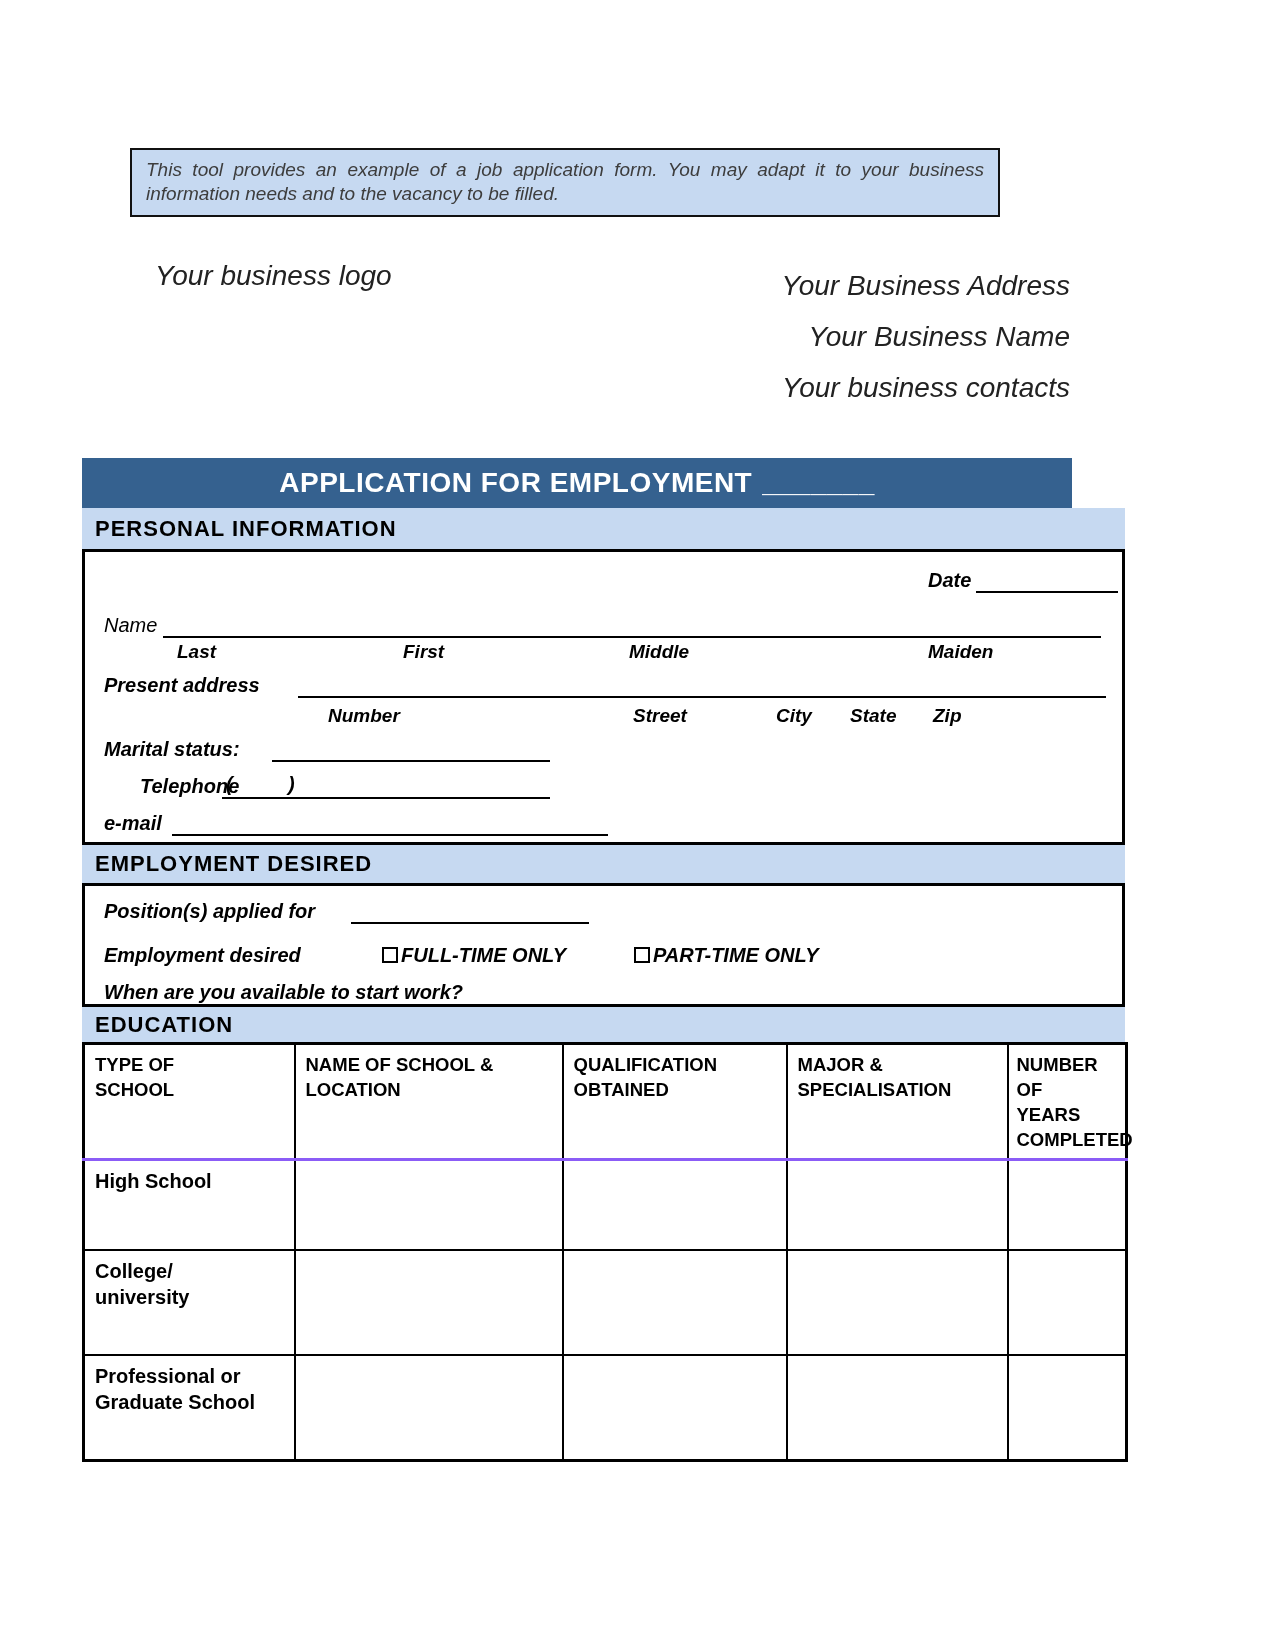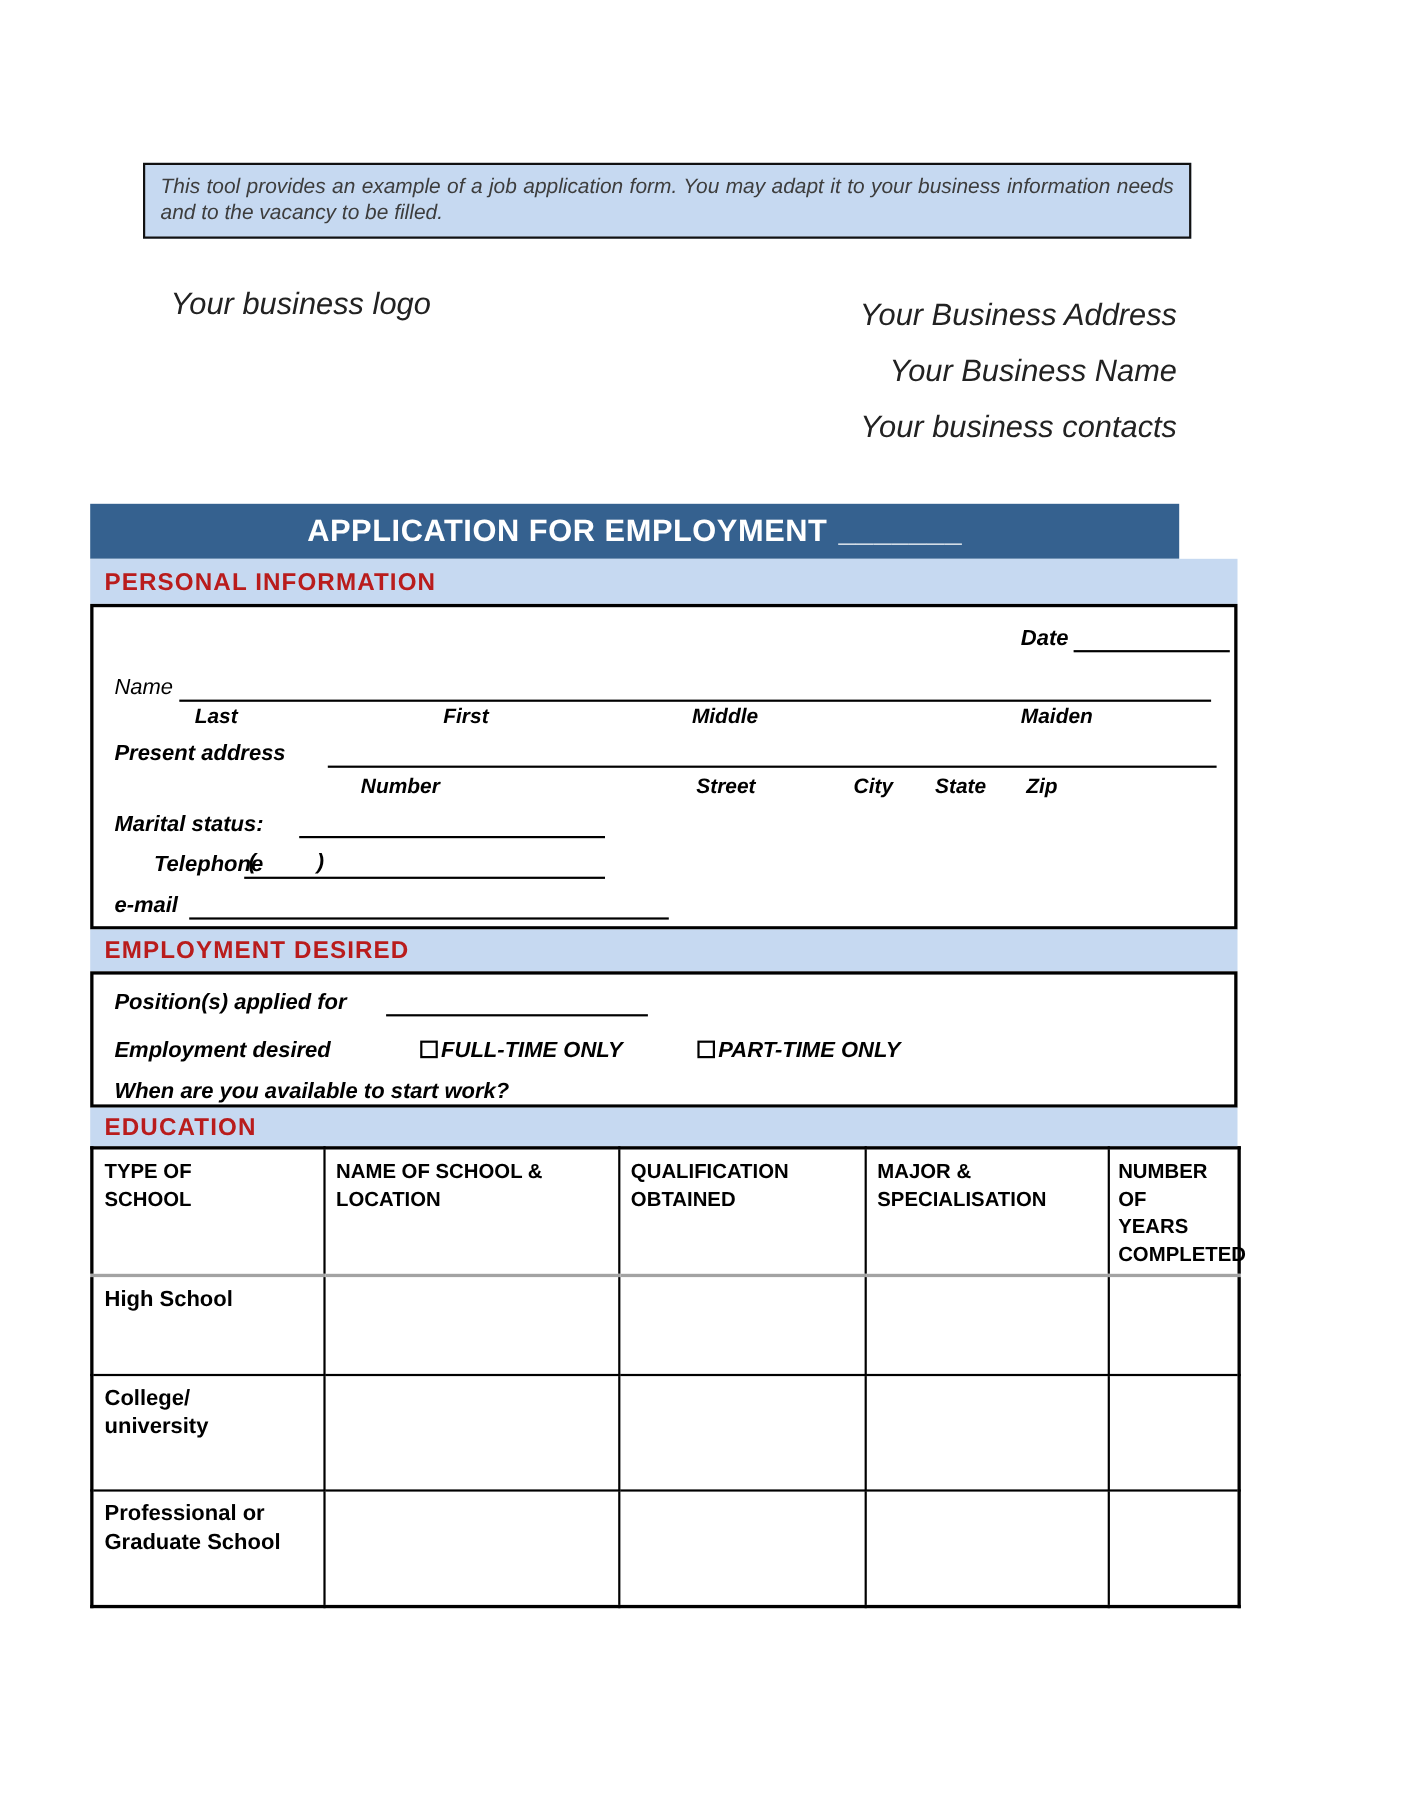--- a/index.html
+++ b/index.html
@@ -2,21 +2,21 @@
 <html><head>
 <meta charset="utf-8">
 <style>
   html,body{margin:0;padding:0;background:#ffffff;}
   .page{
     position:relative;width:1275px;height:1650px;background:#ffffff;
     font-family:"Liberation Sans","DejaVu Sans",sans-serif;color:#000;overflow:hidden;
   }
   
   .notice{
-    position:absolute;left:130px;top:148px;width:953px;box-sizing:border-box;
+    position:absolute;left:130px;top:148px;width:870px;box-sizing:border-box;
     background:#C6D9F1;border:2px solid #111111;
     padding:8px 14px 9px 14px;
     font-style:italic;font-size:19px;line-height:24px;color:#3d3d3d;
     text-align:justify;
   }
   
   .logo-ph{
     position:absolute;left:155px;top:260px;
     font-style:italic;font-size:28px;color:#222;
   }
@@ -28,21 +28,21 @@
   .title-band{
     position:absolute;left:82px;top:458px;width:990px;height:50px;box-sizing:border-box;
     background:#35618F;color:#ffffff;
     display:flex;align-items:center;justify-content:center;
     font-weight:bold;font-size:28px;letter-spacing:.5px;
   }
   .title-blank{margin-left:10px;font-weight:bold;}
   
   .band{
     position:absolute;left:82px;width:1043px;box-sizing:border-box;
-    background:#C6D9F1;color:#b91c1c;
+    background:#C6D9F1;color:#000000;
     font-weight:bold;font-size:22px;letter-spacing:1px;
     padding-left:13px;display:flex;align-items:center;
   }
   .band-personal{top:508px;height:41px;}
   .band-employment{top:845px;height:38px;}
   .band-education{top:1007px;height:35px;}
   
   .fbox{
     position:absolute;left:82px;width:1043px;box-sizing:border-box;
     border:3px solid #000;background:#fff;font-style:italic;
@@ -63,21 +63,21 @@
   .edu-table{
     position:absolute;left:82px;top:1042px;width:1043px;height:379px;
     border-collapse:collapse;table-layout:fixed;
     border:3px solid #000;
   }
   .edu-table th,.edu-table td{
     border:2px solid #000;vertical-align:top;text-align:left;
     padding:7px 6px 6px 10px;white-space:pre-line;
   }
   .edu-table thead th{
-    font-weight:bold;font-size:18.5px;line-height:25px;border-bottom:3px solid #a3a3a3;
+    font-weight:bold;font-size:18.5px;line-height:25px;border-bottom:3px solid #8b5cf6;
   }
   .edu-table tbody td.rowlbl{font-weight:bold;font-size:20px;line-height:26px;}
 </style>
 </head>
 <body>
 
 <div class="page">
 
   <div class="notice">
     <span>This tool provides an example of a job application form. You may adapt it to your business information needs and to the vacancy to be filled.</span>

